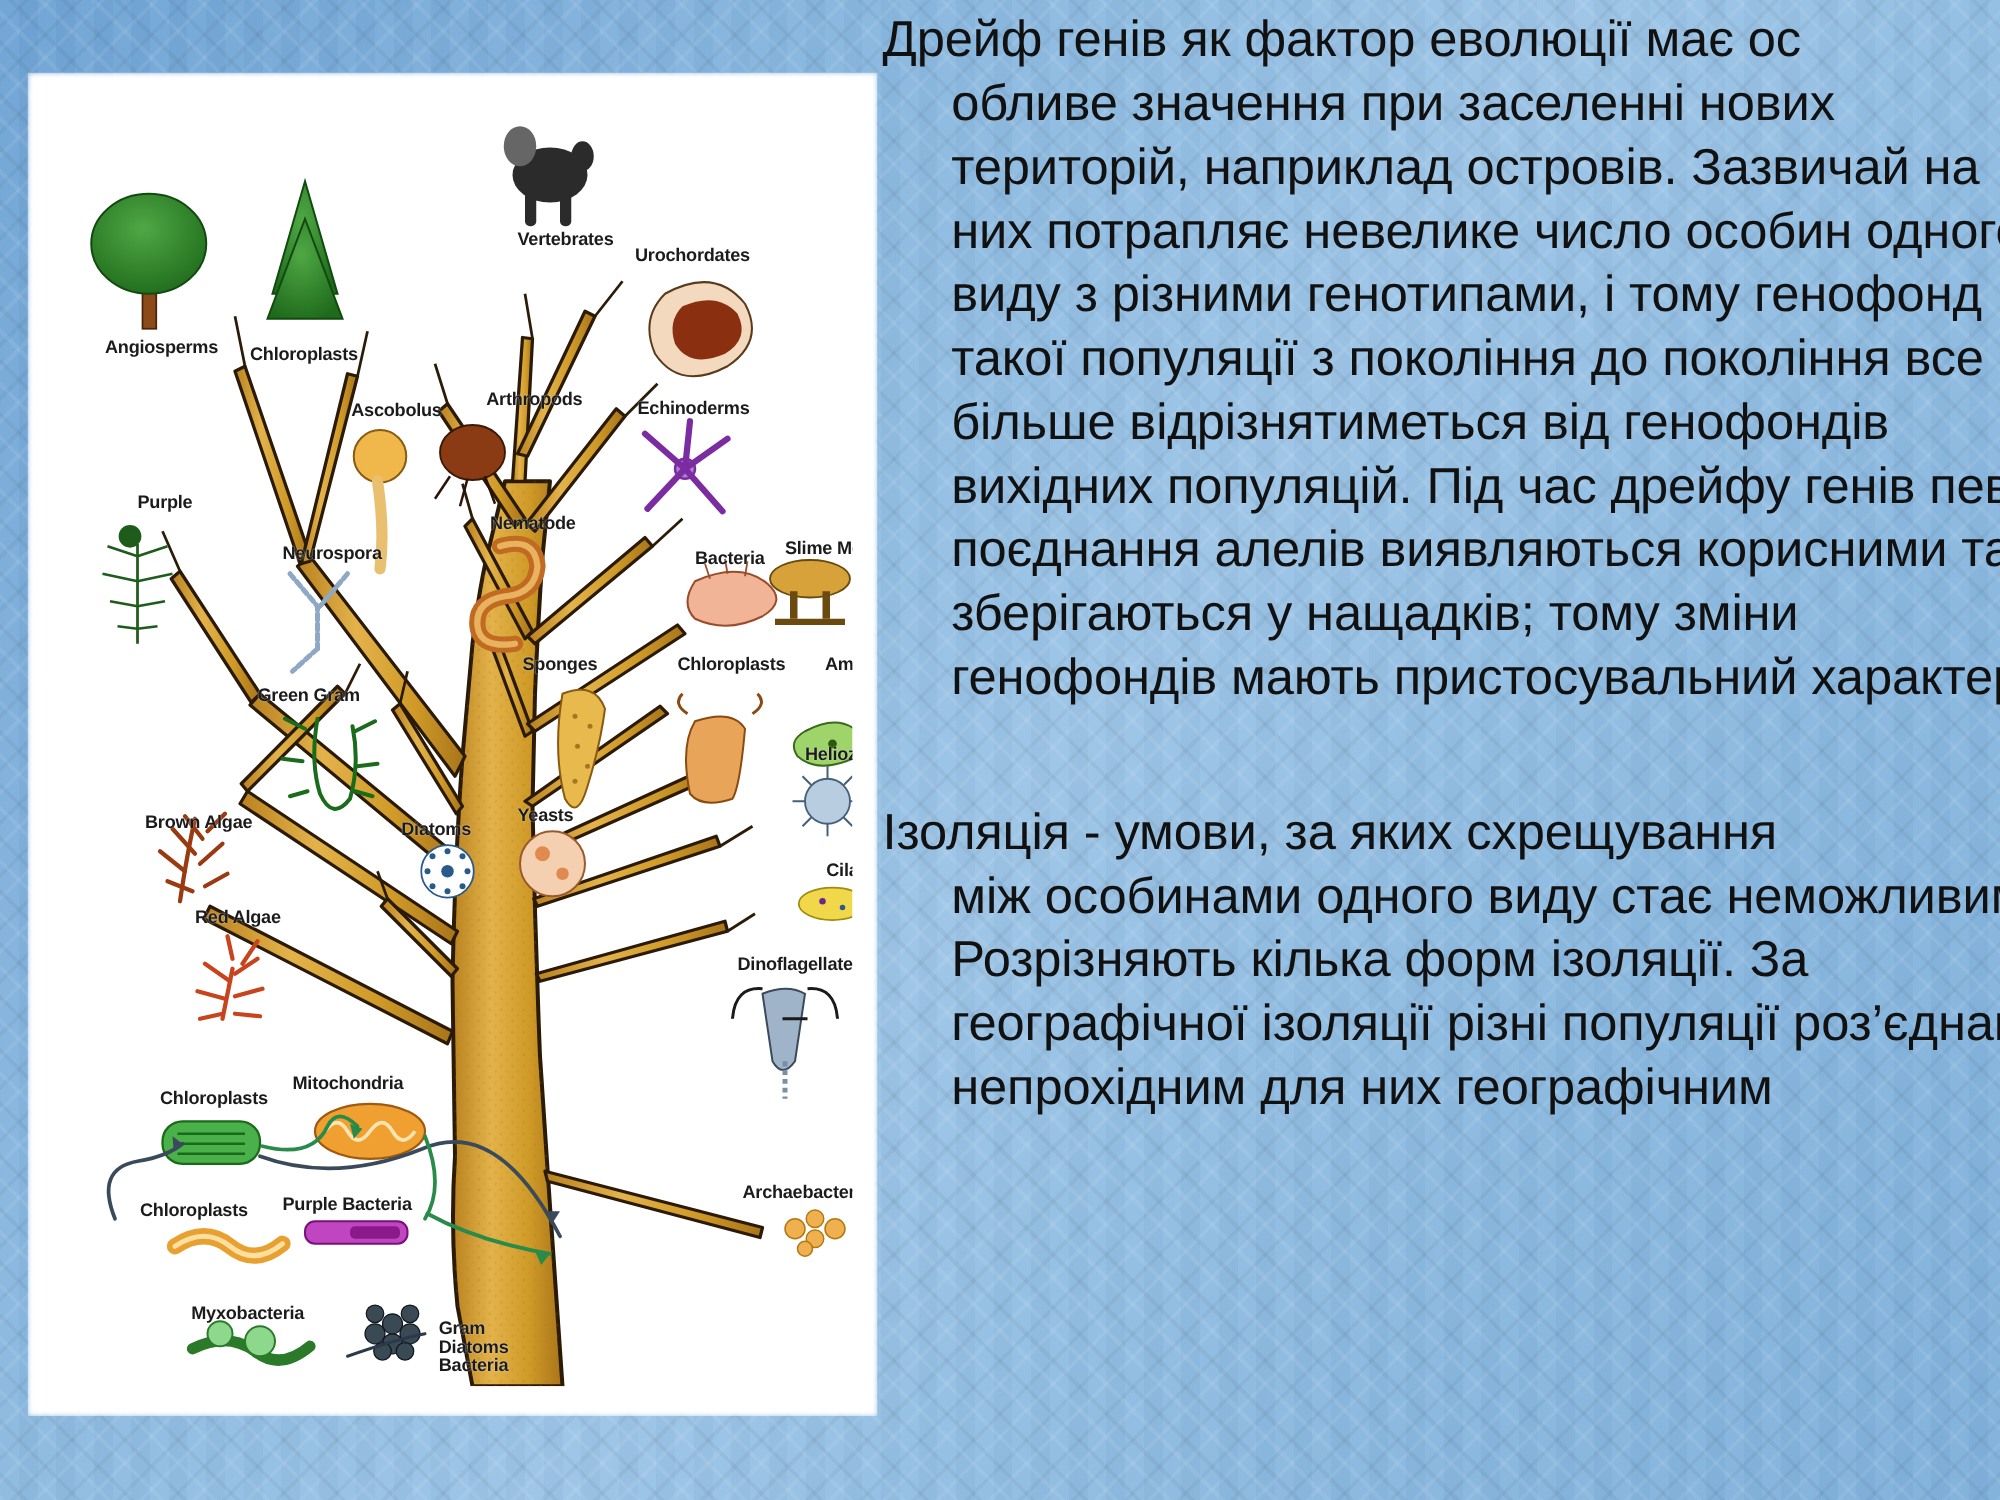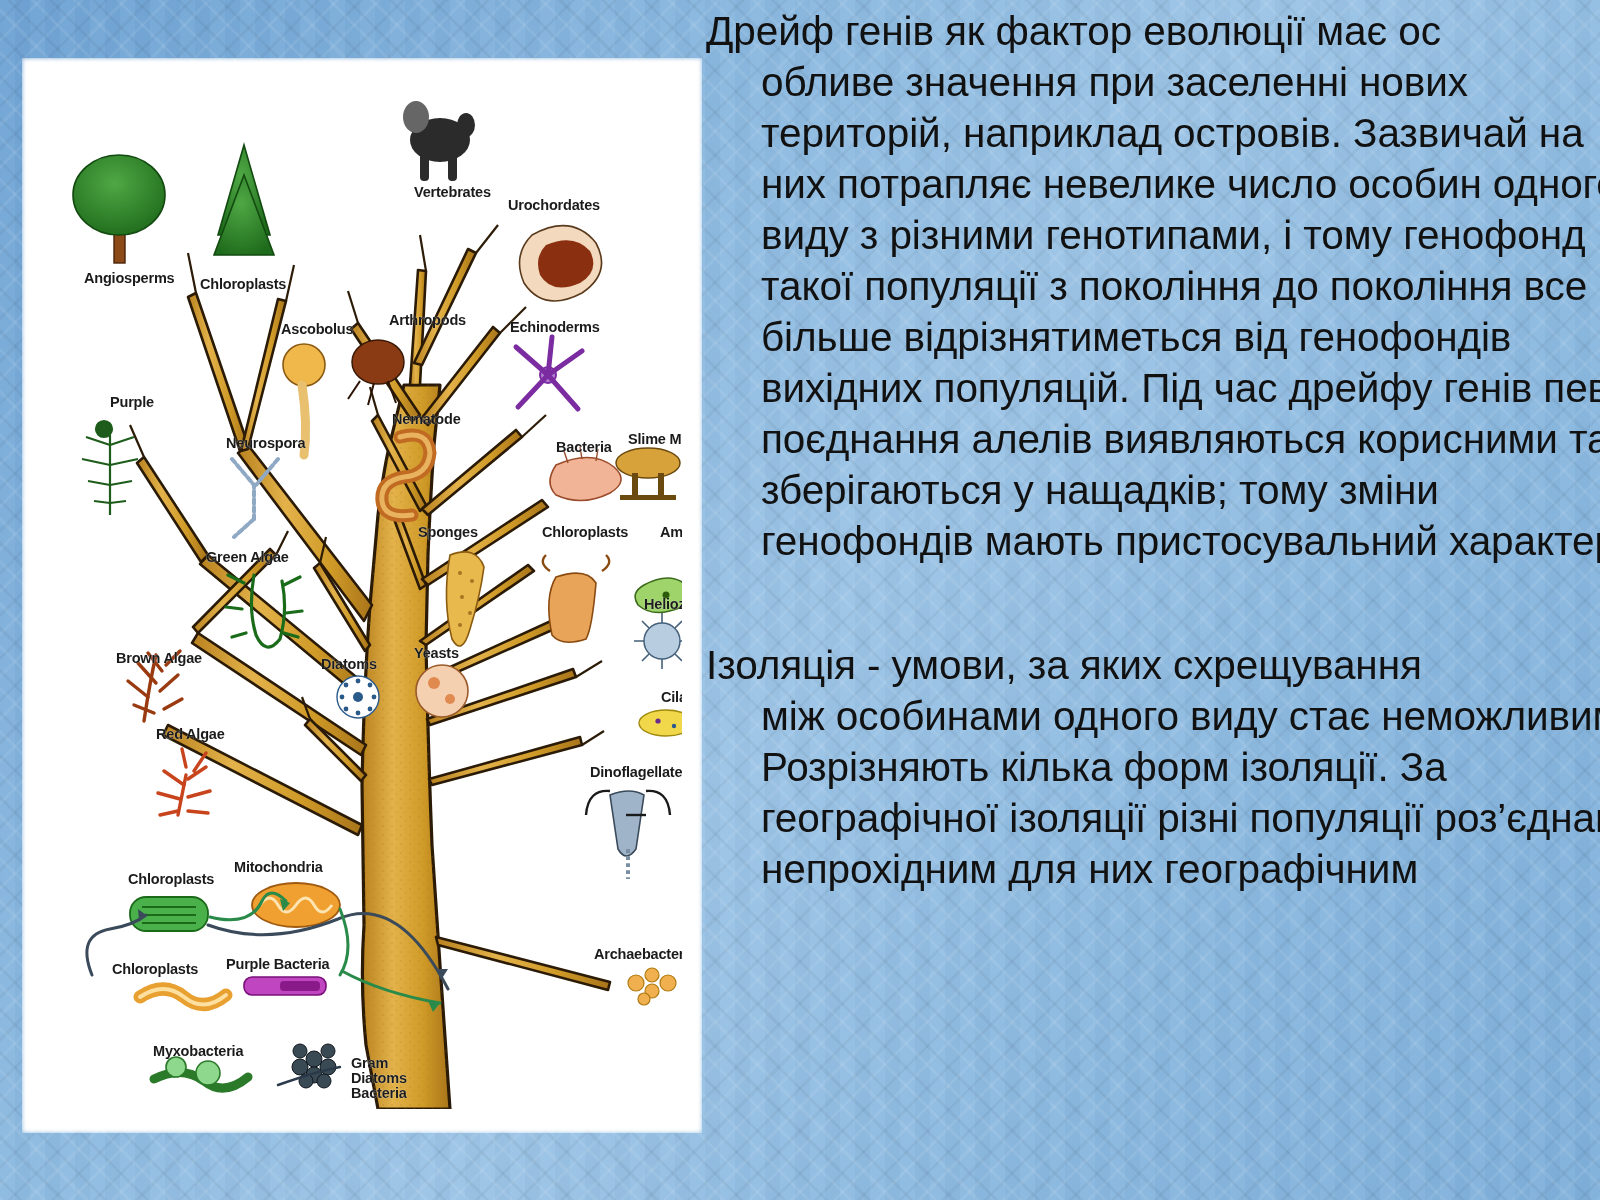--- a/index.html
+++ b/index.html
@@ -428,21 +428,21 @@
       <div class="tl-label" style="left:366px;top:100px">Vertebrates</div>
       <div class="tl-label" style="left:460px;top:113px">Urochordates</div>
       <div class="tl-label" style="left:233px;top:237px">Ascobolus</div>
       <div class="tl-label" style="left:341px;top:228px">Arthropods</div>
       <div class="tl-label" style="left:462px;top:235px">Echinoderms</div>
       <div class="tl-label" style="left:62px;top:310px">Purple</div>
       <div class="tl-label" style="left:178px;top:351px">Neurospora</div>
       <div class="tl-label" style="left:344px;top:327px">Nematode</div>
       <div class="tl-label" style="left:508px;top:355px">Bacteria</div>
       <div class="tl-label" style="left:580px;top:347px">Slime Molds</div>
-      <div class="tl-label" style="left:158px;top:465px">Green Algae</div>
+      <div class="tl-label" style="left:158px;top:465px">Green Gram</div>
       <div class="tl-label" style="left:370px;top:440px">Sponges</div>
       <div class="tl-label" style="left:494px;top:440px">Chloroplasts</div>
       <div class="tl-label" style="left:612px;top:440px">Amoeba</div>
       <div class="tl-label" style="left:68px;top:566px">Brown Algae</div>
       <div class="tl-label" style="left:273px;top:572px">Diatoms</div>
       <div class="tl-label" style="left:366px;top:561px">Yeasts</div>
       <div class="tl-label" style="left:596px;top:512px">Heliozansus</div>
       <div class="tl-label" style="left:108px;top:642px">Red Algae</div>
       <div class="tl-label" style="left:613px;top:605px">Cilates</div>
       <div class="tl-label" style="left:542px;top:680px">Dinoflagellates</div>

